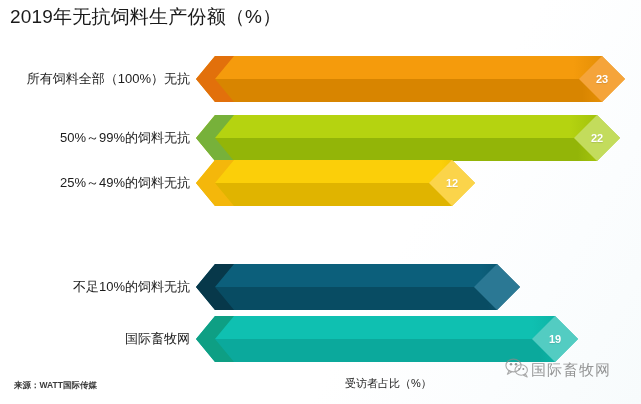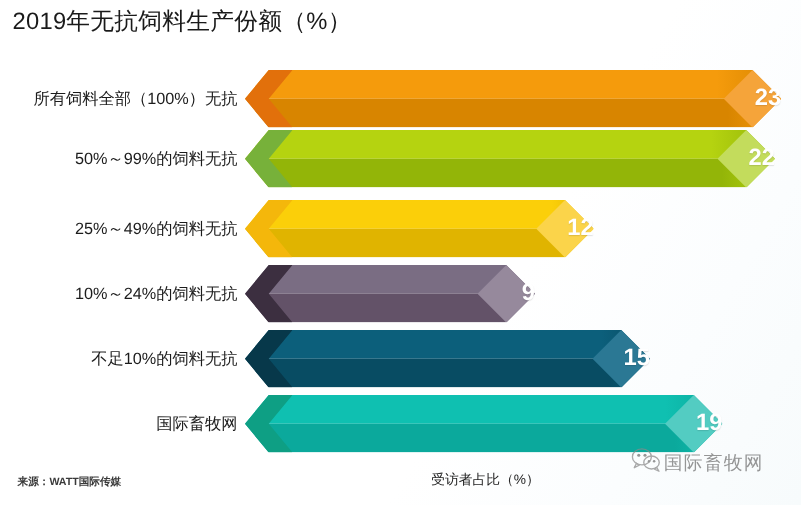--- a/index.html
+++ b/index.html
@@ -106,22 +106,22 @@
     -webkit-clip-path: polygon(50% 0, 100% 50%, 50% 100%, 0 50%);
     clip-path: polygon(50% 0, 100% 50%, 50% 100%, 0 50%);
   }
   .value-label {
     position: absolute;
     right: 0;
     top: 0;
     width: 46px;
     height: 46px;
     line-height: 46px;
-    text-align: right;
-    font-size: 19px;
+    text-align: center;
+    font-size: 11px;
     font-weight: bold;
     color: #ffffff;
     text-shadow: 0 1px 1px rgba(0,0,0,0.12);
   }
 
   
   #source-note {
     position: absolute;
     left: 14px;
     top: 380px;
@@ -170,21 +170,21 @@
         <div class="bar-shape" style="width: 429px;">
           <div class="bar-inner">
             <div class="band-top" style="background: linear-gradient(90deg, rgb(245, 155, 12) 0%, rgb(245, 155, 12) 88%, rgb(216, 133, 0) 100%);"></div>
             <div class="band-bottom" style="background: linear-gradient(90deg, rgb(216, 133, 0) 0%, rgb(216, 133, 0) 90%, rgb(245, 155, 12) 100%);"></div>
           </div>
           <div class="notch" style="background: rgb(226, 112, 11);"></div>
           <div class="head" style="background: rgb(245, 164, 58);"></div>
           <div class="value-label">23</div>
         </div>
       </div>
-      <div class="bar-row" style="top: 50px;">
+      <div class="bar-row" style="top: 61px;">
         <div class="cat-label">50%～99%的饲料无抗</div>
         <div class="bar-shape" style="width: 424px;">
           <div class="bar-inner">
             <div class="band-top" style="background: linear-gradient(90deg, rgb(181, 211, 16) 0%, rgb(181, 211, 16) 88%, rgb(147, 181, 8) 100%);"></div>
             <div class="band-bottom" style="background: linear-gradient(90deg, rgb(147, 181, 8) 0%, rgb(147, 181, 8) 90%, rgb(181, 211, 16) 100%);"></div>
           </div>
           <div class="notch" style="background: rgb(119, 177, 58);"></div>
           <div class="head" style="background: rgb(195, 220, 92);"></div>
           <div class="value-label">22</div>
         </div>
@@ -194,42 +194,29 @@
         <div class="bar-shape" style="width: 279px;">
           <div class="bar-inner">
             <div class="band-top" style="background: linear-gradient(90deg, rgb(251, 207, 9) 0%, rgb(251, 207, 9) 88%, rgb(224, 180, 0) 100%);"></div>
             <div class="band-bottom" style="background: linear-gradient(90deg, rgb(224, 180, 0) 0%, rgb(224, 180, 0) 90%, rgb(251, 207, 9) 100%);"></div>
           </div>
           <div class="notch" style="background: rgb(244, 183, 11);"></div>
           <div class="head" style="background: rgb(251, 212, 74);"></div>
           <div class="value-label">12</div>
         </div>
       </div>
-      <div class="bar-row" style="top: 158px;">
-        <div class="cat-label">10%～24%的饲料无抗</div>
-        <div class="bar-shape" style="width: 232px;">
-          <div class="bar-inner">
-            <div class="band-top" style="background: linear-gradient(90deg, rgb(122, 109, 131) 0%, rgb(122, 109, 131) 88%, rgb(99, 82, 104) 100%);"></div>
-            <div class="band-bottom" style="background: linear-gradient(90deg, rgb(99, 82, 104) 0%, rgb(99, 82, 104) 90%, rgb(122, 109, 131) 100%);"></div>
-          </div>
-          <div class="notch" style="background: rgb(60, 47, 64);"></div>
-          <div class="head" style="background: rgb(150, 137, 156);"></div>
-          <div class="value-label">9</div>
-        </div>
-      </div>
       <div class="bar-row" style="top: 210px;">
         <div class="cat-label">不足10%的饲料无抗</div>
         <div class="bar-shape" style="width: 324px;">
           <div class="bar-inner">
             <div class="band-top" style="background: linear-gradient(90deg, rgb(12, 95, 123) 0%, rgb(12, 95, 123) 88%, rgb(8, 76, 99) 100%);"></div>
             <div class="band-bottom" style="background: linear-gradient(90deg, rgb(8, 76, 99) 0%, rgb(8, 76, 99) 90%, rgb(12, 95, 123) 100%);"></div>
           </div>
           <div class="notch" style="background: rgb(7, 56, 74);"></div>
           <div class="head" style="background: rgb(43, 120, 148);"></div>
-          <div class="value-label">15</div>
         </div>
       </div>
       <div class="bar-row" style="top: 262px;">
         <div class="cat-label">国际畜牧网</div>
         <div class="bar-shape" style="width: 382px;">
           <div class="bar-inner">
             <div class="band-top" style="background: linear-gradient(90deg, rgb(15, 192, 177) 0%, rgb(15, 192, 177) 88%, rgb(11, 169, 156) 100%);"></div>
             <div class="band-bottom" style="background: linear-gradient(90deg, rgb(11, 169, 156) 0%, rgb(11, 169, 156) 90%, rgb(15, 192, 177) 100%);"></div>
           </div>
           <div class="notch" style="background: rgb(14, 159, 132);"></div>

